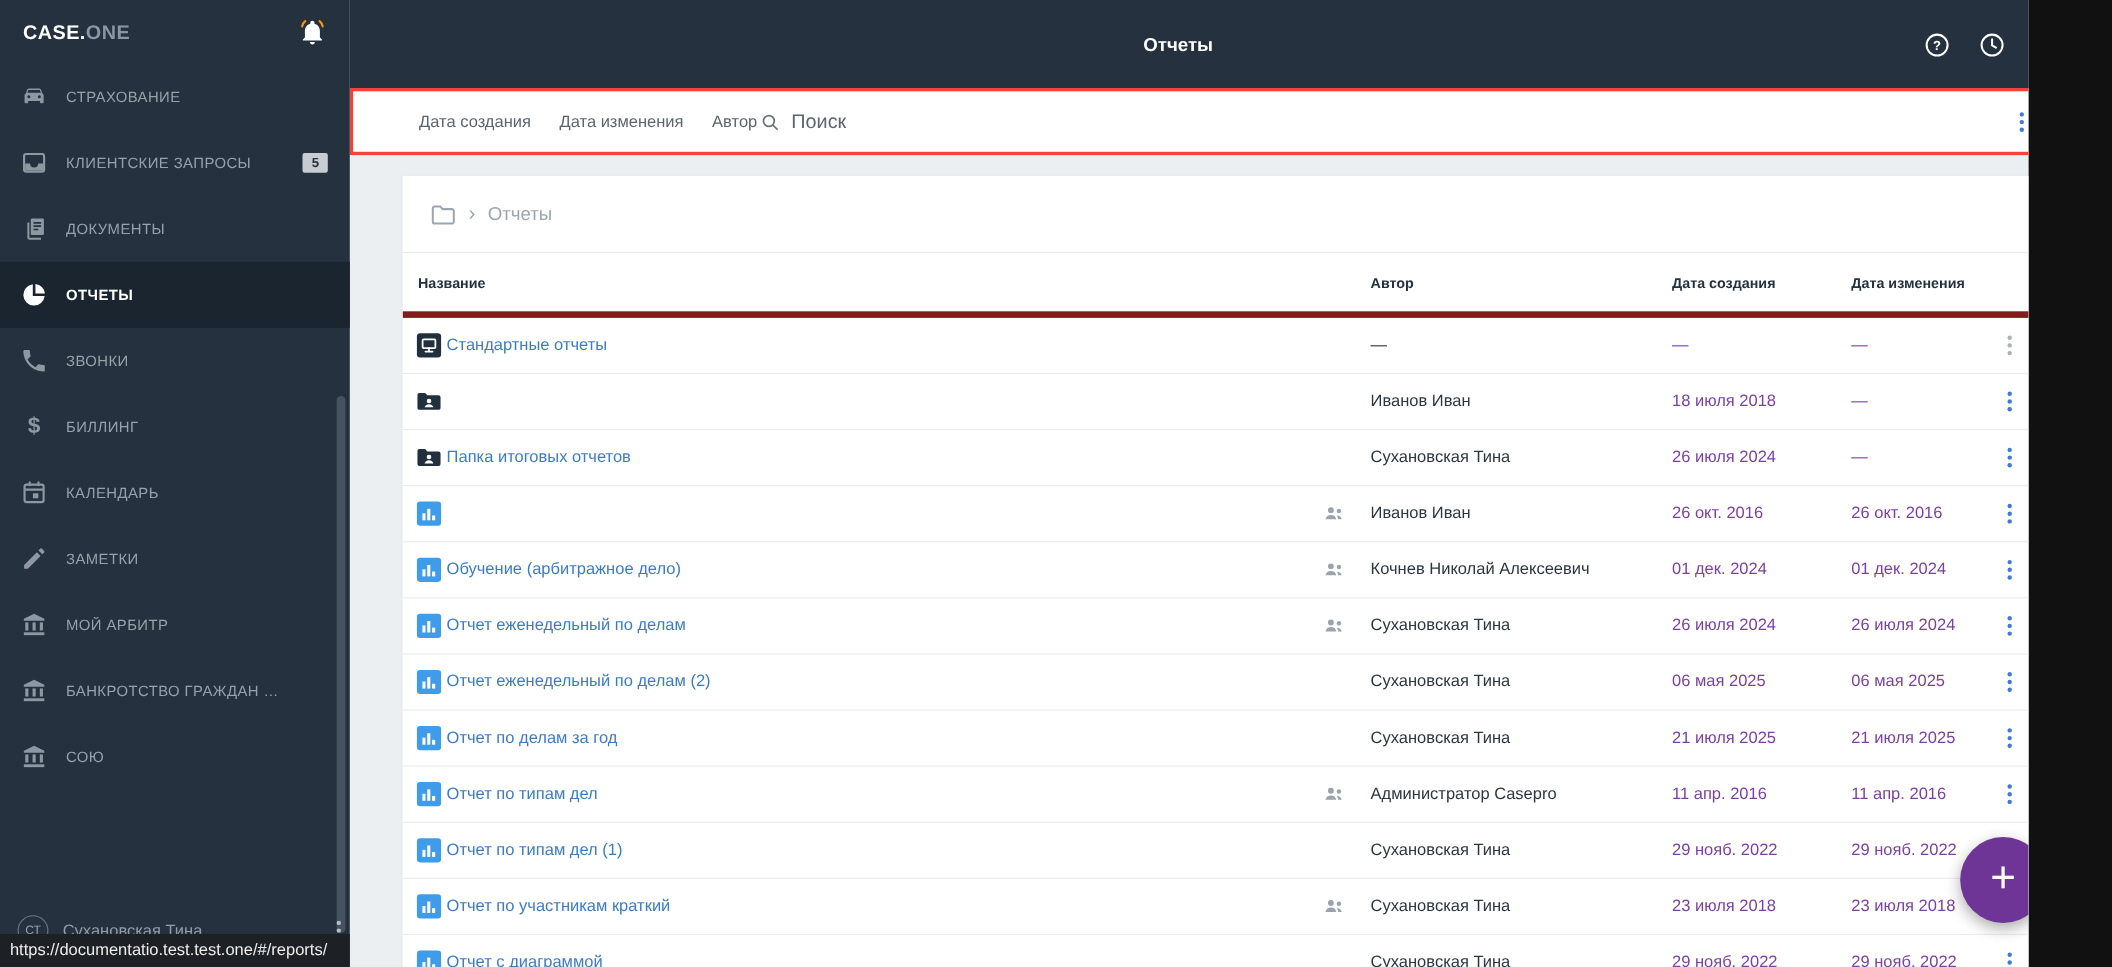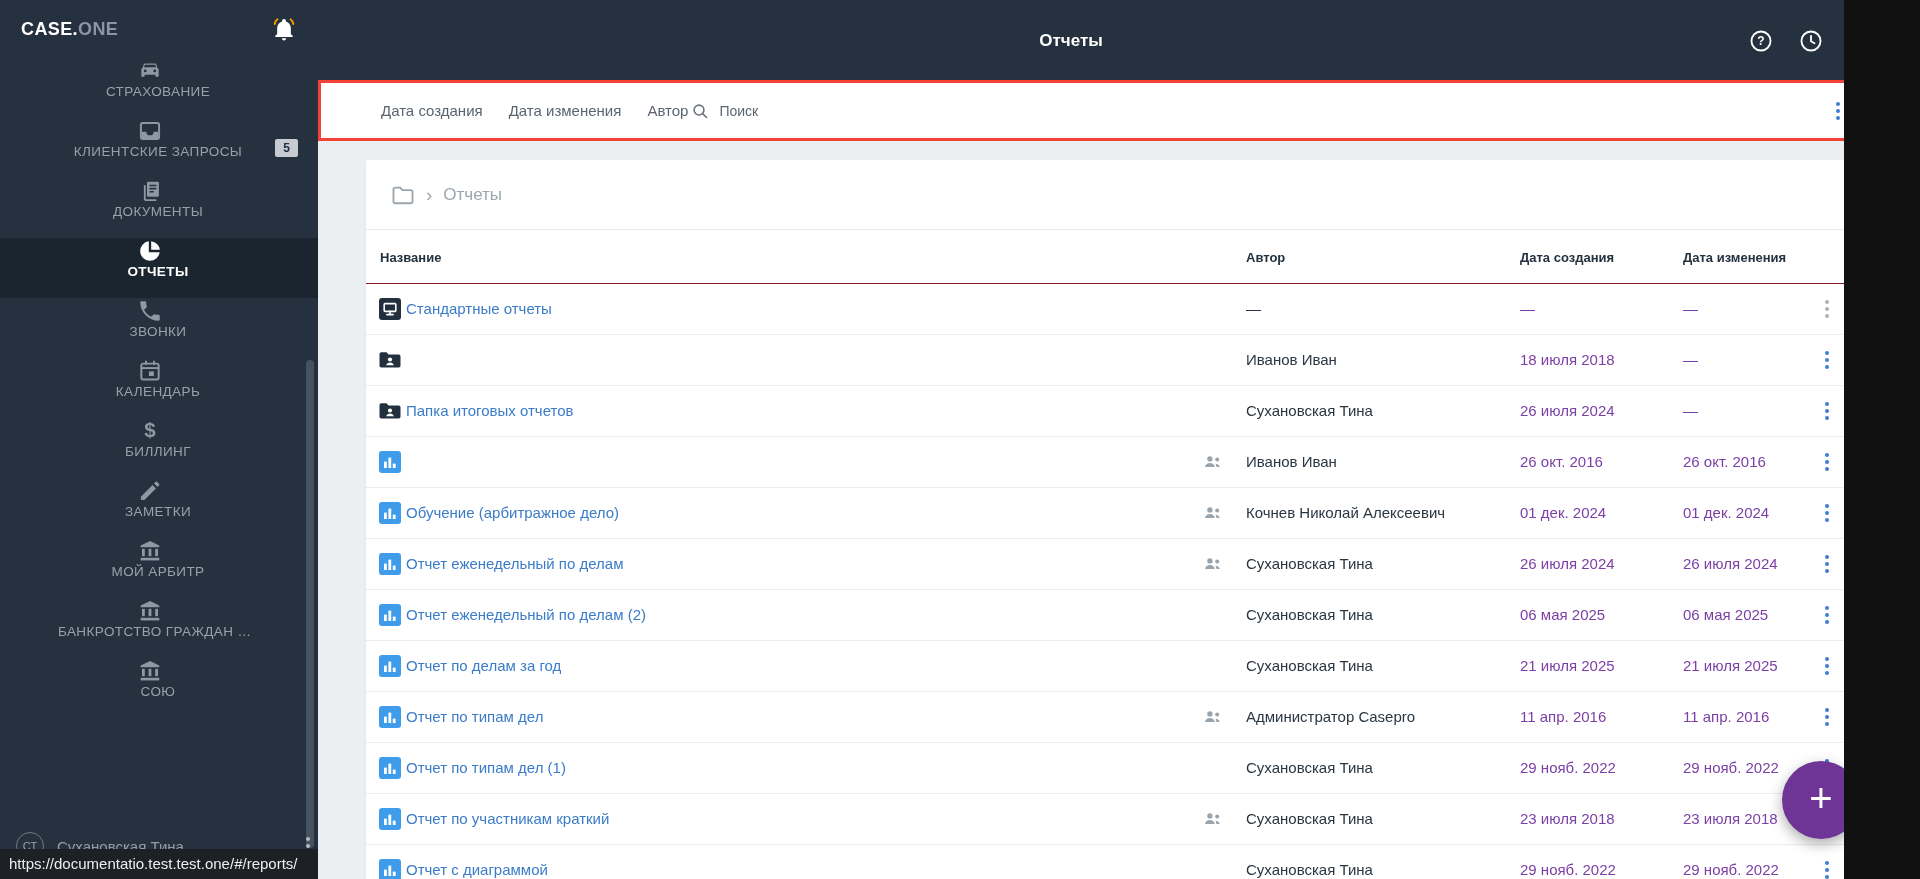--- a/index.html
+++ b/index.html
@@ -10,21 +10,21 @@
   
   .sidebar{position:absolute;left:0;top:0;width:318px;height:879px;background:#25313F;z-index:3;}
   .logo-row{position:absolute;top:0;left:0;right:0;height:58px;display:flex;align-items:center;
             justify-content:space-between;padding:0 21px 0 21px;box-sizing:border-box;}
   .logo{font-size:18px;font-weight:bold;letter-spacing:.4px;white-space:nowrap;}
   .logo .lp{color:#FFFFFF;}
   .logo .ls{color:#8A96A3;}
   .bell{width:26px;height:26px;cursor:pointer;}
   .nav{position:absolute;top:58px;left:0;right:0;}
   .nav-item{height:60px;display:flex;align-items:center;padding:0 20px 0 18px;color:#97A1AB;
-            cursor:pointer;position:relative;flex-direction:column;}
+            cursor:pointer;position:relative;}
   .nav-item.active{background:#1B2530;color:#FFFFFF;}
   .nav-item.active .nav-label{font-weight:bold;color:#FFFFFF;}
   .nav-icon{width:26px;height:26px;margin-right:16px;flex:none;color:#8D98A3;}
   .nav-item.active .nav-icon{color:#FFFFFF;}
   .nav-label{font-size:13.5px;letter-spacing:.4px;white-space:nowrap;overflow:hidden;
              text-overflow:ellipsis;max-width:200px;}
   .nav-badge{position:absolute;right:20px;top:50%;transform:translateY(-50%);background:#C6CCD2;
              color:#25313F;font-size:12px;font-weight:bold;padding:2px 8px;border-radius:2px;}
   .sb-thumb{position:absolute;left:306px;top:360px;width:8px;height:488px;background:#46525E;
             border-radius:4px;}
@@ -46,33 +46,33 @@
   .hicon{width:26px;height:26px;cursor:pointer;color:#FFFFFF;}
 
   
   .filter-bar{position:absolute;left:318px;top:80px;width:1584px;height:61px;background:#FFFFFF;
               border:3px solid #F44336;box-sizing:border-box;display:flex;align-items:center;
               padding-left:60px;z-index:2;}
   .filter-items{display:flex;align-items:center;column-gap:26px;}
   .filter-item{font-size:15px;color:#5B656F;cursor:pointer;white-space:nowrap;}
   .search{display:flex;align-items:center;gap:9px;margin-left:2px;cursor:text;}
   .search svg{width:20px;height:20px;color:#6B747D;}
-  .search-label{font-size:14px;color:#5B656F;}
+  .search-label{font-size:18px;color:#5B656F;}
   .filter-kebab{position:absolute;right:59px;top:50%;transform:translateY(-50%);color:#3E7DD2;}
 
   
   .content-bg{position:absolute;left:318px;top:141px;width:1584px;height:738px;background:#ECEFF1;}
   .card{position:absolute;left:366px;top:160px;width:1495px;height:719px;background:#FFFFFF;
         overflow:hidden;box-shadow:0 1px 3px rgba(0,0,0,.06);z-index:1;}
   .bc{height:69px;border-bottom:1px solid #E8EAEC;display:flex;align-items:center;
       padding-left:24px;color:#9CA6AF;}
   .bc-folder{width:26px;height:26px;color:#9CA6AF;cursor:pointer;}
   .bc-chevron{margin:0 11px 0 10px;font-size:19px;color:#9CA6AF;}
   .bc-label{font-size:17px;color:#9CA6AF;}
-  .thead{height:53px;position:relative;border-bottom:1px solid #7f1d1d;text-align:center;}
+  .thead{height:53px;position:relative;border-bottom:6px solid #7f1d1d;text-align:center;}
   .thead span{position:absolute;bottom:18px;font-size:13px;font-weight:bold;color:#243240;}
   .col-name{left:14px;}  .col-author{left:880px;}
   .col-created{left:1154px;}  .col-modified{left:1317px;}
   .trow{height:50px;position:relative;border-bottom:1px solid #EAECEE;font-size:15px;}
   .c-icon{position:absolute;left:12px;top:13px;width:24px;height:24px;}
   .c-name{position:absolute;left:40px;top:0;line-height:50px;color:#3B7CC9;text-decoration:none;
           cursor:pointer;white-space:nowrap;}
   .c-shared{position:absolute;left:836px;top:14px;width:22px;height:22px;color:#9AA4AD;}
   .c-author{position:absolute;left:880px;line-height:50px;color:#2A3642;white-space:nowrap;}
   .c-created{position:absolute;left:1154px;line-height:50px;color:#7B3FA5;white-space:nowrap;}
@@ -241,30 +241,30 @@
   </div>
         <div class="nav-item">
     <svg class="nav-icon" viewBox="0 0 24 24">
             <use href="#icon-calls"></use>
           </svg>
     <span class="nav-label">ЗВОНКИ</span>
 
   </div>
         <div class="nav-item">
     <svg class="nav-icon" viewBox="0 0 24 24">
+            <use href="#icon-billing"></use>
+          </svg>
+    <span class="nav-label">БИЛЛИНГ</span>
+
+  </div>
+        <div class="nav-item">
+    <svg class="nav-icon" viewBox="0 0 24 24">
             <use href="#icon-calendar"></use>
           </svg>
     <span class="nav-label">КАЛЕНДАРЬ</span>
-
-  </div>
-        <div class="nav-item">
-    <svg class="nav-icon" viewBox="0 0 24 24">
-            <use href="#icon-billing"></use>
-          </svg>
-    <span class="nav-label">БИЛЛИНГ</span>
 
   </div>
         <div class="nav-item">
     <svg class="nav-icon" viewBox="0 0 24 24">
             <use href="#icon-notes"></use>
           </svg>
     <span class="nav-label">ЗАМЕТКИ</span>
 
   </div>
         <div class="nav-item">

